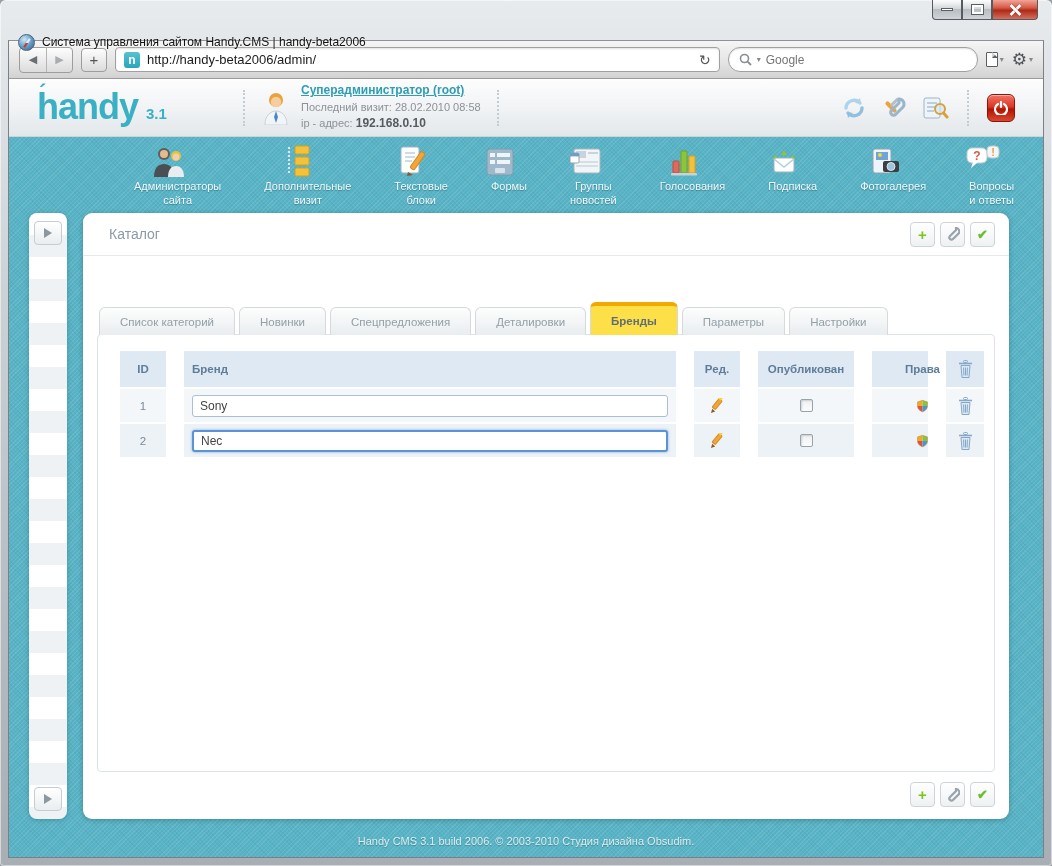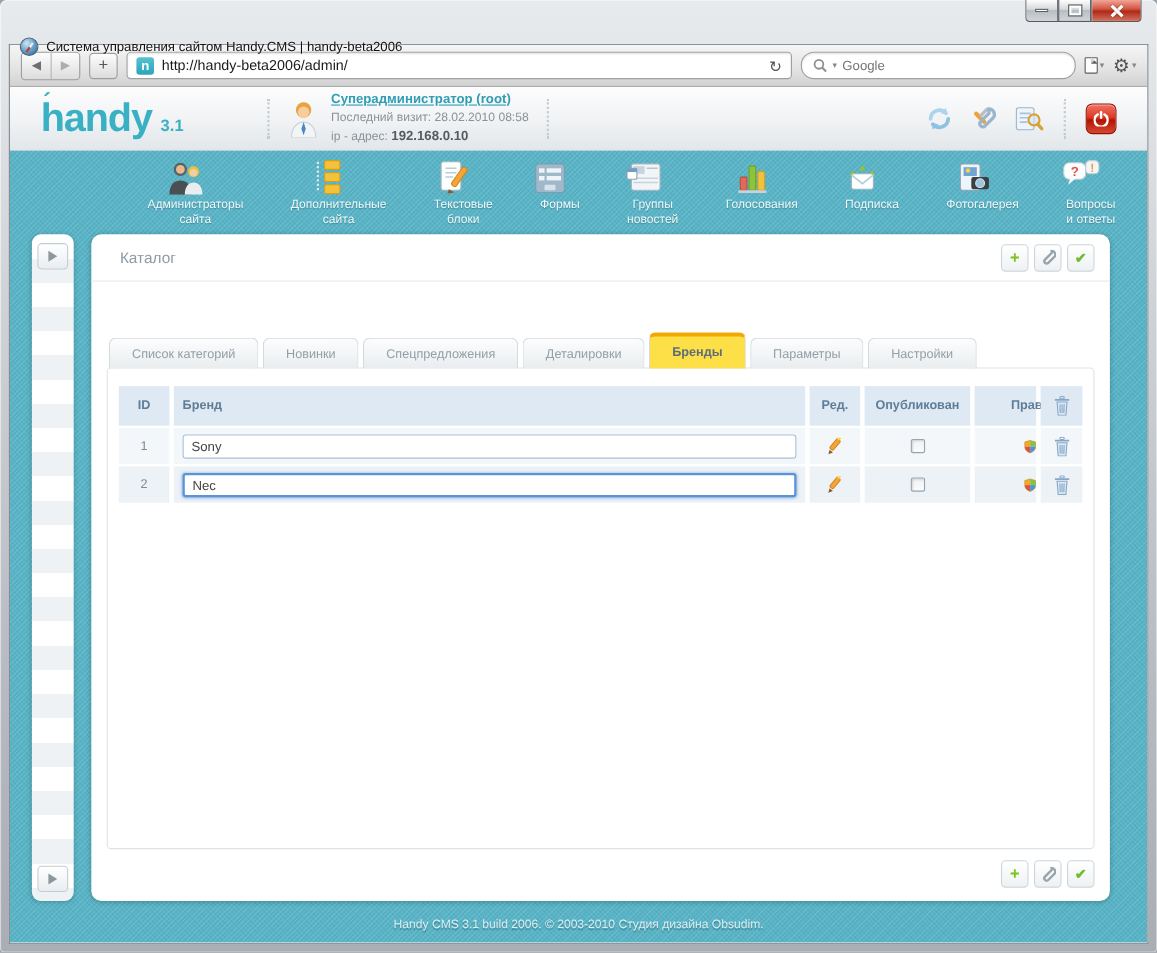--- a/index.html
+++ b/index.html
@@ -102,21 +102,21 @@
   .panel-divider { height:1px; background:#e5e9eb; }
 
   .tabs { display:flex; align-items:flex-end; padding:14px 14px 0 16px; gap:4px; position:relative; z-index:2; }
   .tab { height:28px; padding:0 20px; display:flex; align-items:center; font-size:11.5px; color:#93a0a8;
     background:linear-gradient(180deg,#fdfdfd,#e9edef); border:1px solid #d4dbdf; border-bottom:none;
     border-radius:6px 6px 0 0; cursor:pointer; white-space:nowrap;margin-top:32px; }
   .tab.active { height:33px; background:#fde047; color:#5f6e79; border-top:4px solid #f2a800; font-weight:bold; }
   .tab-content { flex:1; border:1px solid #dde3e7; border-radius:4px; margin:-1px 14px 8px; background:#fff; padding:16px 10px; }
 
   .grid { display:flex; flex-direction:column; gap:2px; }
-  .grow { display:flex; gap:4px; }
+  .grow { display:flex; gap:18px;margin-left:12px; }
   .cell { display:flex; align-items:center; }
   .c-id { width:46px; justify-content:center; }
   .c-brand { flex:1; padding:0 8px; }
   .c-edit { width:46px; justify-content:center; }
   .c-pub { width:96px; justify-content:center; }
   .c-rights { width:56px; justify-content:center;padding-left:45px; }
   .c-del { width:38px; justify-content:center; }
   .ghead .cell { height:36px; background:#dfe9f3; font-size:11.5px; font-weight:bold; color:#5e7d99; }
   .ghead .c-brand { justify-content:flex-start; }
   .grow-data .cell { height:33px; font-size:11.5px; color:#7a8b9b; }
@@ -254,21 +254,21 @@
           </div>
           <div class="nav-item">
             <span class="ico">
                 <svg width="32" height="32" viewBox="0 0 32 32">
               <line x1="6" y1="2" x2="6" y2="30" stroke="#dfe6ea" stroke-width="2" stroke-dasharray="2 2"></line>
               <rect x="12" y="1" width="14" height="8" rx="1.5" fill="#f2c23a" stroke="#d89f1d"></rect>
               <rect x="12" y="12" width="14" height="8" rx="1.5" fill="#f2c23a" stroke="#d89f1d"></rect>
               <rect x="12" y="23" width="14" height="8" rx="1.5" fill="#f2c23a" stroke="#d89f1d"></rect>
             </svg>
               </span>
-            <span class="nav-label">Дополнительные сайта</span>
+            <span class="nav-label">Дополнительные визит</span>
           </div>
           <div class="nav-item">
             <span class="ico">
                 <svg width="32" height="32" viewBox="0 0 32 32">
               <rect x="4" y="2" width="18" height="26" rx="2" fill="#fdfefe" stroke="#9fb4c2"></rect>
               <line x1="8" y1="8" x2="18" y2="8" stroke="#b9cdd9" stroke-width="1.4"></line>
               <line x1="8" y1="12" x2="18" y2="12" stroke="#b9cdd9" stroke-width="1.4"></line>
               <line x1="8" y1="16" x2="15" y2="16" stroke="#b9cdd9" stroke-width="1.4"></line>
               <rect x="18" y="6" width="5" height="20" rx="2" transform="rotate(35 21 16)" fill="#f2a63a" stroke="#d8871d"></rect>
               <path d="M11 27l5 3-6 1z" fill="#8a5a2a"></path>

